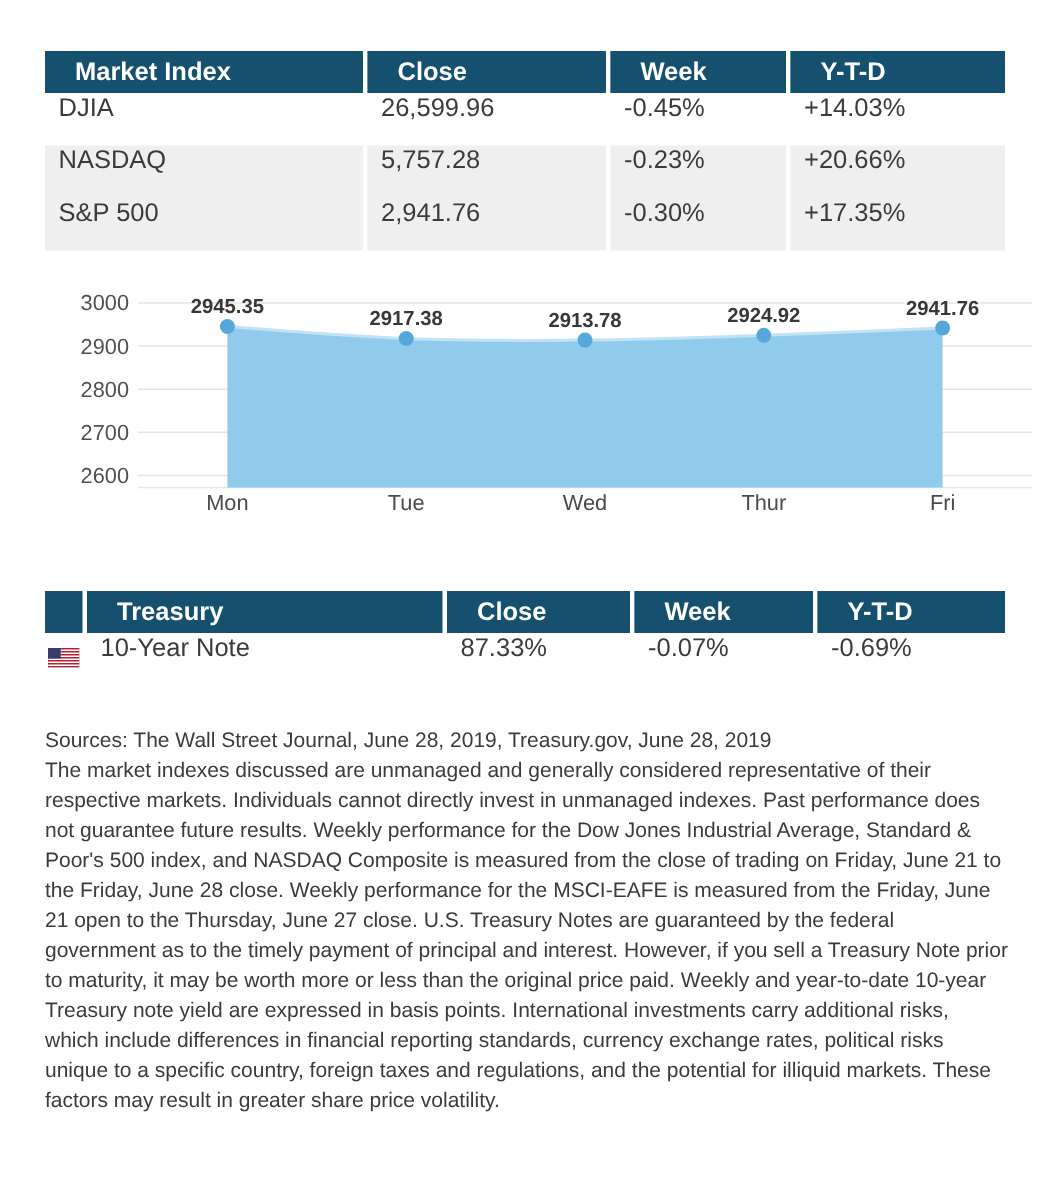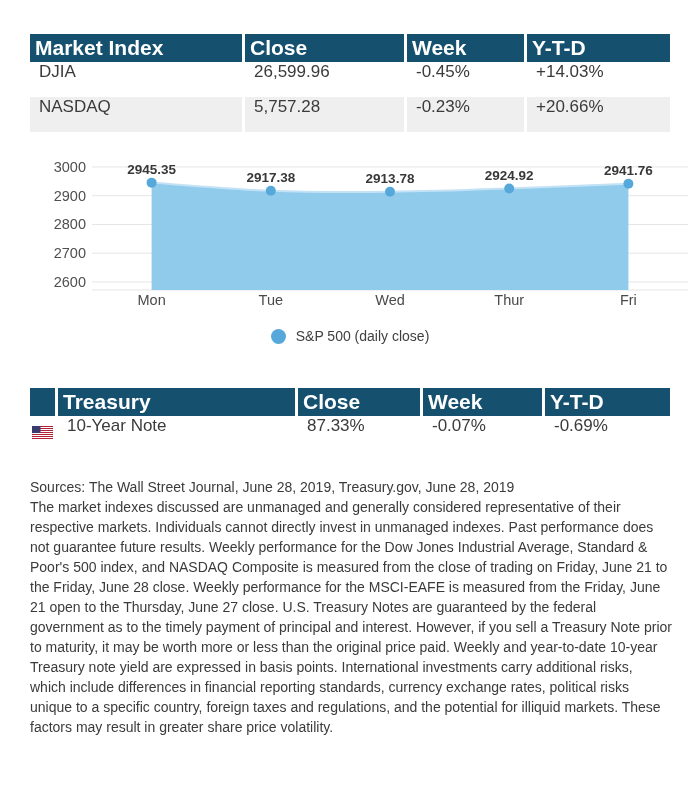--- a/index.html
+++ b/index.html
@@ -27,23 +27,23 @@
     width:640px;
     table-layout:fixed;
     font-size:17px;
   }
   th{
     background:var(--header-bg);
     color:#ffffff;
     text-align:left;
     font-weight:bold;
     height:28px;
-    padding:0 0 0 5px;
+    padding:0 0 0 20px;
     border-right:3px solid #ffffff;
-    font-size:21px;
+    font-size:17px;
   }
   th:last-child{border-right:none;}
   td{
     height:32px;
     padding:0 0 15px 9px;
     border-right:3px solid #ffffff;
     color:var(--text-dark);
   }
   td:last-child{border-right:none;}
   tr.alt td{background:var(--row-alt);}
@@ -96,20 +96,26 @@
         <td>26,599.96</td>
         <td>-0.45%</td>
         <td>+14.03%</td>
       </tr>
       <tr class="alt">
         <td>NASDAQ</td>
         <td>5,757.28</td>
         <td>-0.23%</td>
         <td>+20.66%</td>
       </tr>
+      <tr class="alt">
+        <td>S&amp;P 500</td>
+        <td>2,941.76</td>
+        <td>-0.30%</td>
+        <td>+17.35%</td>
+      </tr>
     </tbody>
   </table>
 
   <div class="chart-wrap">
     <svg id="sp500-chart-svg" width="700" height="156" viewBox="0 0 700 156">
         <line x1="62" x2="658" y1="10.927038626609441" y2="10.927038626609441" stroke="#e5e5e5" stroke-width="1"></line>
         <text x="56" y="15.927038626609441" text-anchor="end" class="tick">3000</text>
         <line x1="62" x2="658" y1="39.682403433476395" y2="39.682403433476395" stroke="#e5e5e5" stroke-width="1"></line>
         <text x="56" y="44.682403433476395" text-anchor="end" class="tick">2900</text>
         <line x1="62" x2="658" y1="68.43776824034335" y2="68.43776824034335" stroke="#e5e5e5" stroke-width="1"></line>
@@ -130,24 +136,20 @@
         <circle cx="360" cy="35.71991416309007" r="5" fill="#57a8da"></circle>
         <text x="360" y="26.719914163090067" text-anchor="middle" class="dlabel">2913.78</text>
         <text x="360" y="149" text-anchor="middle" class="xlabel">Wed</text>
         <circle cx="479.2" cy="32.51656652360513" r="5" fill="#57a8da"></circle>
         <text x="479.2" y="23.51656652360513" text-anchor="middle" class="dlabel">2924.92</text>
         <text x="479.2" y="149" text-anchor="middle" class="xlabel">Thur</text>
         <circle cx="598.4" cy="27.67416309012869" r="5" fill="#57a8da"></circle>
         <text x="598.4" y="18.67416309012869" text-anchor="middle" class="dlabel">2941.76</text>
         <text x="598.4" y="149" text-anchor="middle" class="xlabel">Fri</text>
       </svg>
-    <div class="legend">
-      <span class="legend-dot"></span>
-      <span class="legend-label">S&amp;P 500 (daily close)</span>
-    </div>
   </div>
 
   <table class="treasury-table">
     <colgroup>
         <col style="width:28px">
         <col style="width:240px">
         <col style="width:125px">
         <col style="width:122px">
         <col style="width:125px">
       </colgroup>

